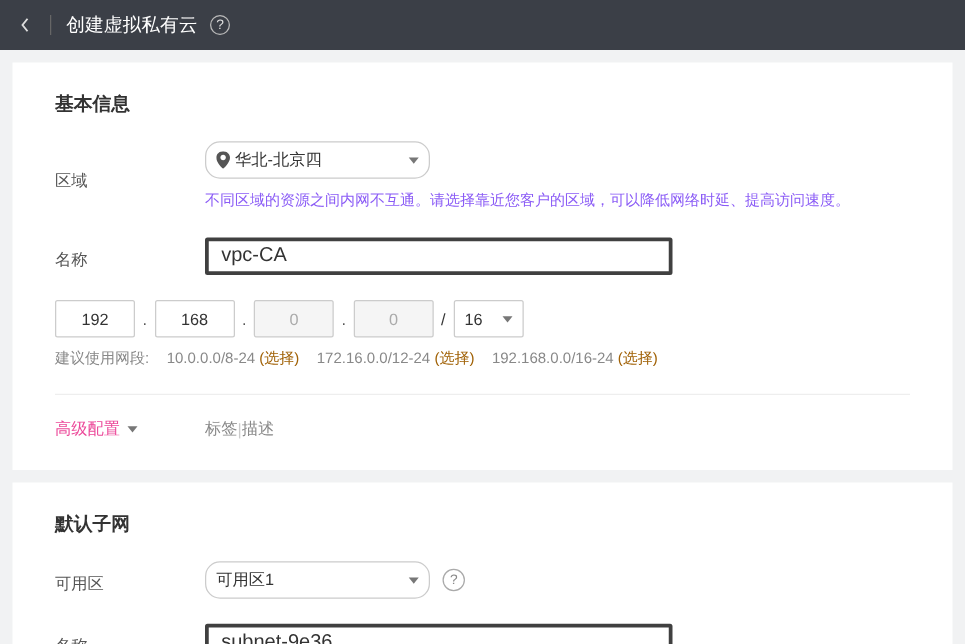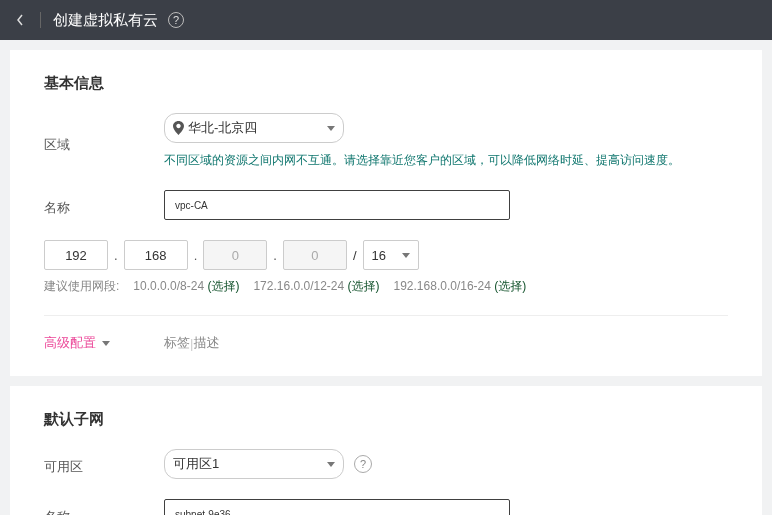--- a/index.html
+++ b/index.html
@@ -97,32 +97,32 @@
     height: 0;
     border-left: 4px solid transparent;
     border-right: 4px solid transparent;
     border-top: 5px solid #777;
   }
   .loc-icon {
     display: inline-flex;
     margin-right: 4px;
   }
   .hint {
-    color: #0f766e;
+    color: #8b5cf6;
     font-size: 12px;
     margin-top: 8px;
     line-height: 1.6;
   }
   .text-input {
-    border: 1px solid #404040;
+    border: 3px solid #404040;
     border-radius: 2px;
     height: 30px;
     padding: 0 10px;
-    font-size: 10px;
-    width: 346px;
+    font-size: 16px;
+    width: 374px;
     color: #333;
   }
   .ip-group {
     display: flex;
     align-items: center;
     gap: 6px;
   }
   .ip-box {
     border: 1px solid #ccc;
     border-radius: 2px;
@@ -154,21 +154,21 @@
   .suggest {
     color: #888;
     font-size: 12px;
     margin-top: 8px;
     display: flex;
     flex-wrap: wrap;
     gap: 20px 14px;
     align-items: center;
   }
   .link {
-    color: #14532d;
+    color: #a16207;
     cursor: pointer;
   }
   .hr {
     border: none;
     border-top: 1px solid #eee;
     margin: 14px 0 18px 0;
   }
   .adv-row {
     display: flex;
     align-items: center;

